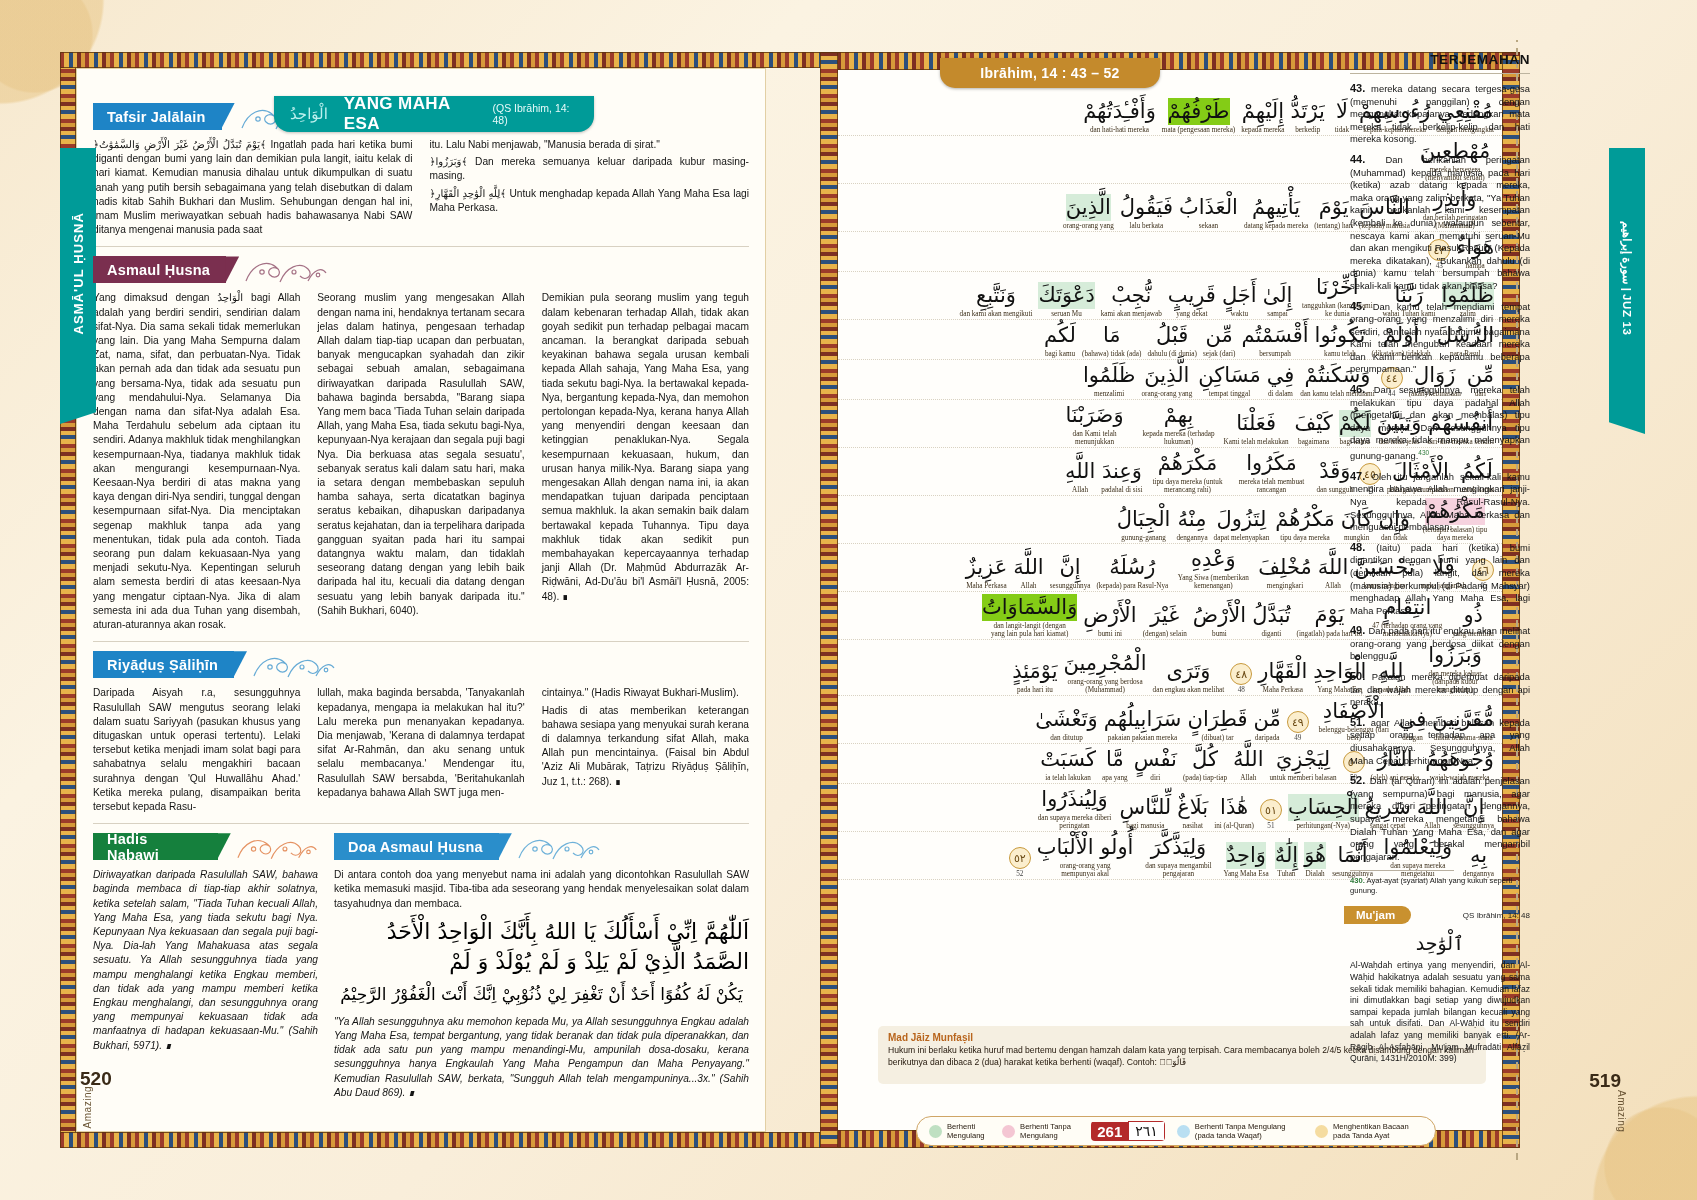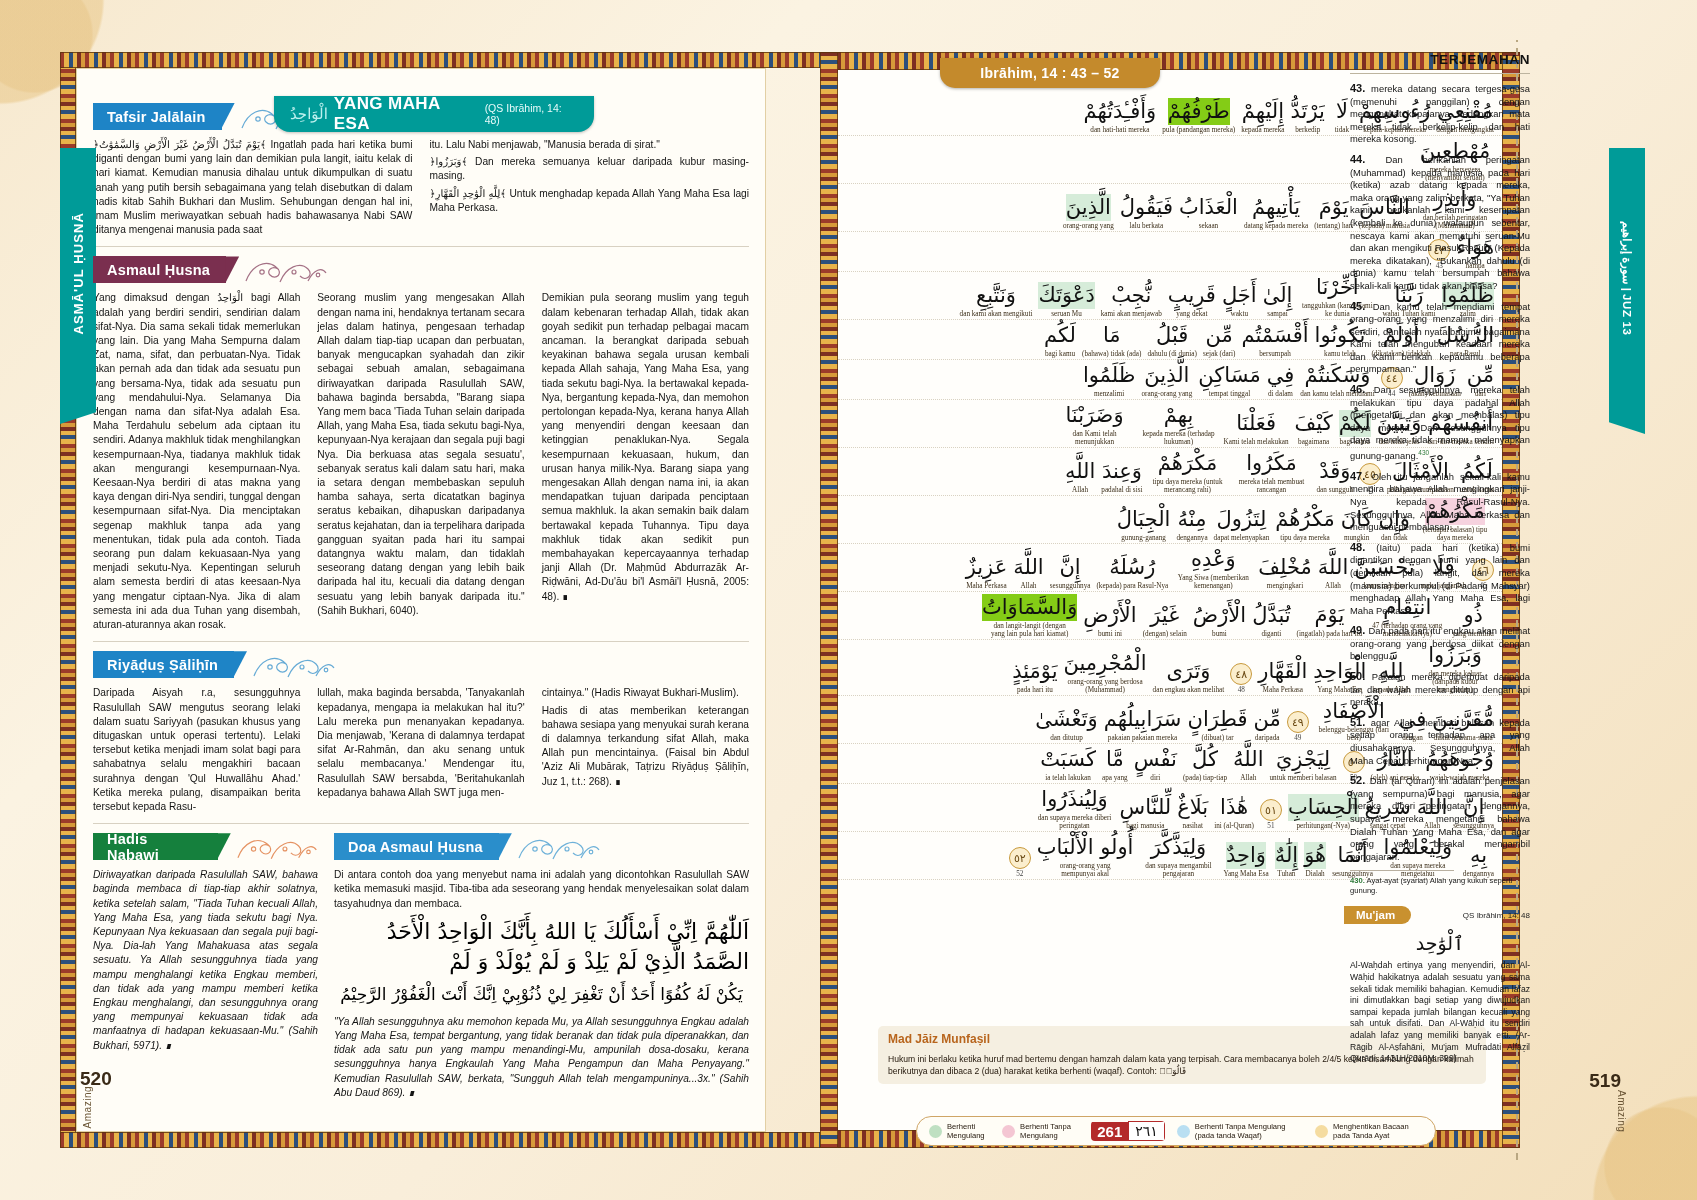--- a/index.html
+++ b/index.html
@@ -82,21 +82,21 @@
   #side-tab::after{
     content:""; position:absolute; bottom:-26px; left:0; width:36px;height:26px;
     background:#009b98;
     clip-path:polygon(0 0,100% 0,100% 55%,0 100%);
   }
 
   
   #title-pill {
     position:absolute; left:214px; top:44px; width:320px; height:36px;
     background:#009b98; border-radius:0 0 16px 16px;
-    display:flex; align-items:center; gap:6px; padding:0 16px; z-index:5;
+    display:flex; align-items:center; gap:16px; padding:0 16px; z-index:5;
     box-shadow:0 1px 3px rgba(0,0,0,.25);
   }
   #title-pill .ar { color:#bdf0ee; font-size:15px; }
   #title-pill .tt { color:#fff; font-weight:bold; font-size:17px; letter-spacing:.4px; }
   #title-pill .qs { color:#e6fbfa; font-size:10.5px; }
 
   
   .banner { position:relative; height:27px; display:flex; align-items:center; margin-bottom:8px; }
   .banner .lbl {
     height:27px; display:flex; align-items:center; padding:0 16px 0 14px;
@@ -170,21 +170,21 @@
     border:1.4px solid #c89a3d; background:#fbeecd; color:#6b4a14;
     border-radius:50%; font-size:11px;
   }
   .ayah-no .gl { color:#444; }
 
   
   #tajweed {
     position:absolute; left:40px; right:16px; bottom:46px; height:58px;
     background:#f5efe1; border-radius:5px; padding:6px 10px;
   }
-  #tajweed .t { color:#b8651d; font-weight:bold; font-size:12px; margin-bottom:8px; }
+  #tajweed .t { color:#b8651d; font-weight:bold; font-size:10px; margin-bottom:2px; }
   #tajweed .d { color:#22160a; font-size:8.6px; line-height:11.5px; }
 
   
   #legend {
     position:absolute; left:96px; bottom:2px; width:520px; height:30px;
     background:#fffdf6; border:1px solid #cfa566; border-radius:15px;
     display:flex; align-items:center; gap:12px; padding:8px 12px; z-index:7;
   }
   #legend .item { display:flex; align-items:center; gap:5px; }
   #legend .dot { width:13px; height:13px; border-radius:50%; flex:none; }
@@ -407,21 +407,21 @@
             <div class="qword">
               <div class="ar">يَرْتَدُّ</div>
               <div class="gl">berkedip</div>
             </div>
             <div class="qword">
               <div class="ar">إِلَيْهِمْ</div>
               <div class="gl">kepada mereka</div>
             </div>
             <div class="qword hl-blue">
               <div class="ar">طَرْفُهُمْ</div>
-              <div class="gl">pula (pandangan mereka)</div>
+              <div class="gl">mata (pengesaan mereka)</div>
             </div>
             <div class="qword">
               <div class="ar">وَأَفْـِٔدَتُهُمْ</div>
               <div class="gl">dan hati-hati mereka</div>
             </div>
           </div>
           <div class="qrow">
             <div class="qword">
               <div class="ar">مُهْطِعِينَ</div>
               <div class="gl">mereka bersegera (menyambut seruan)</div>

